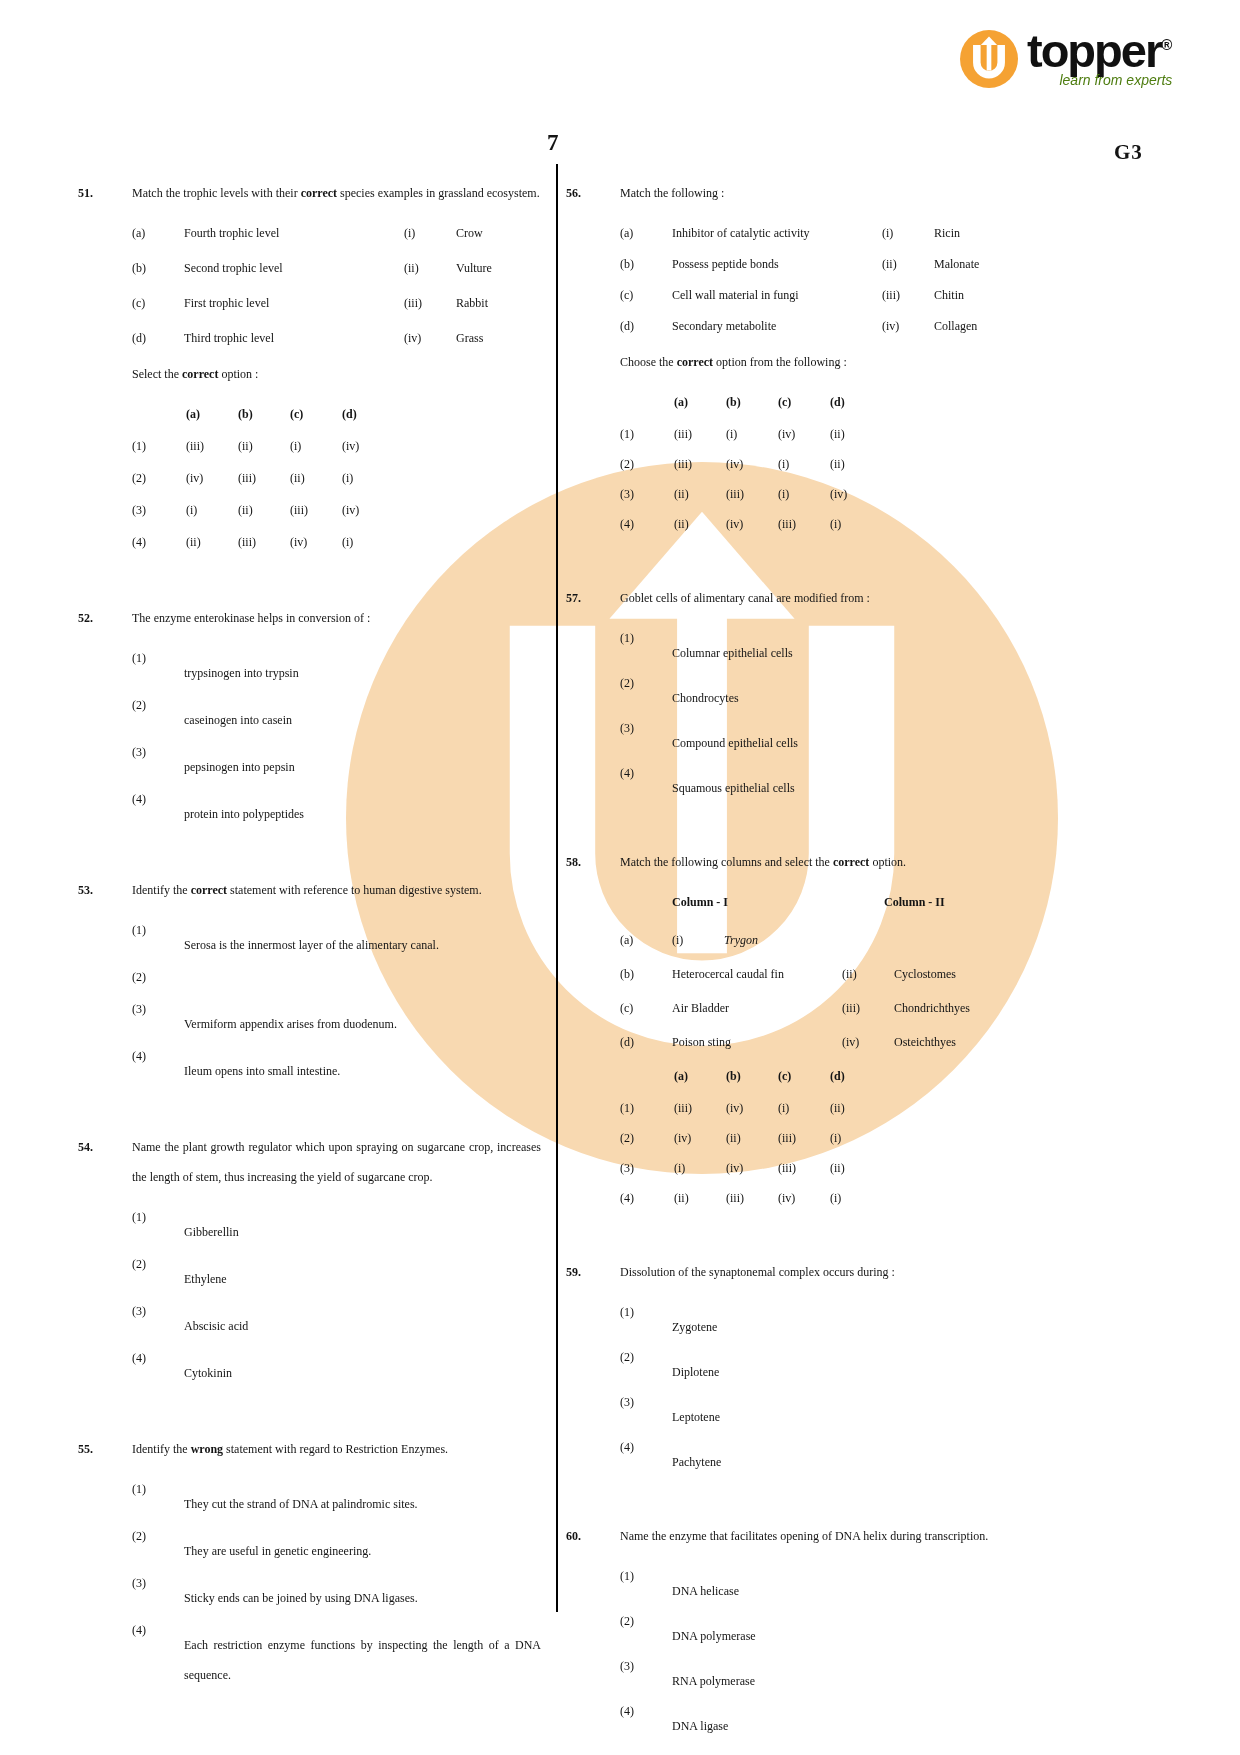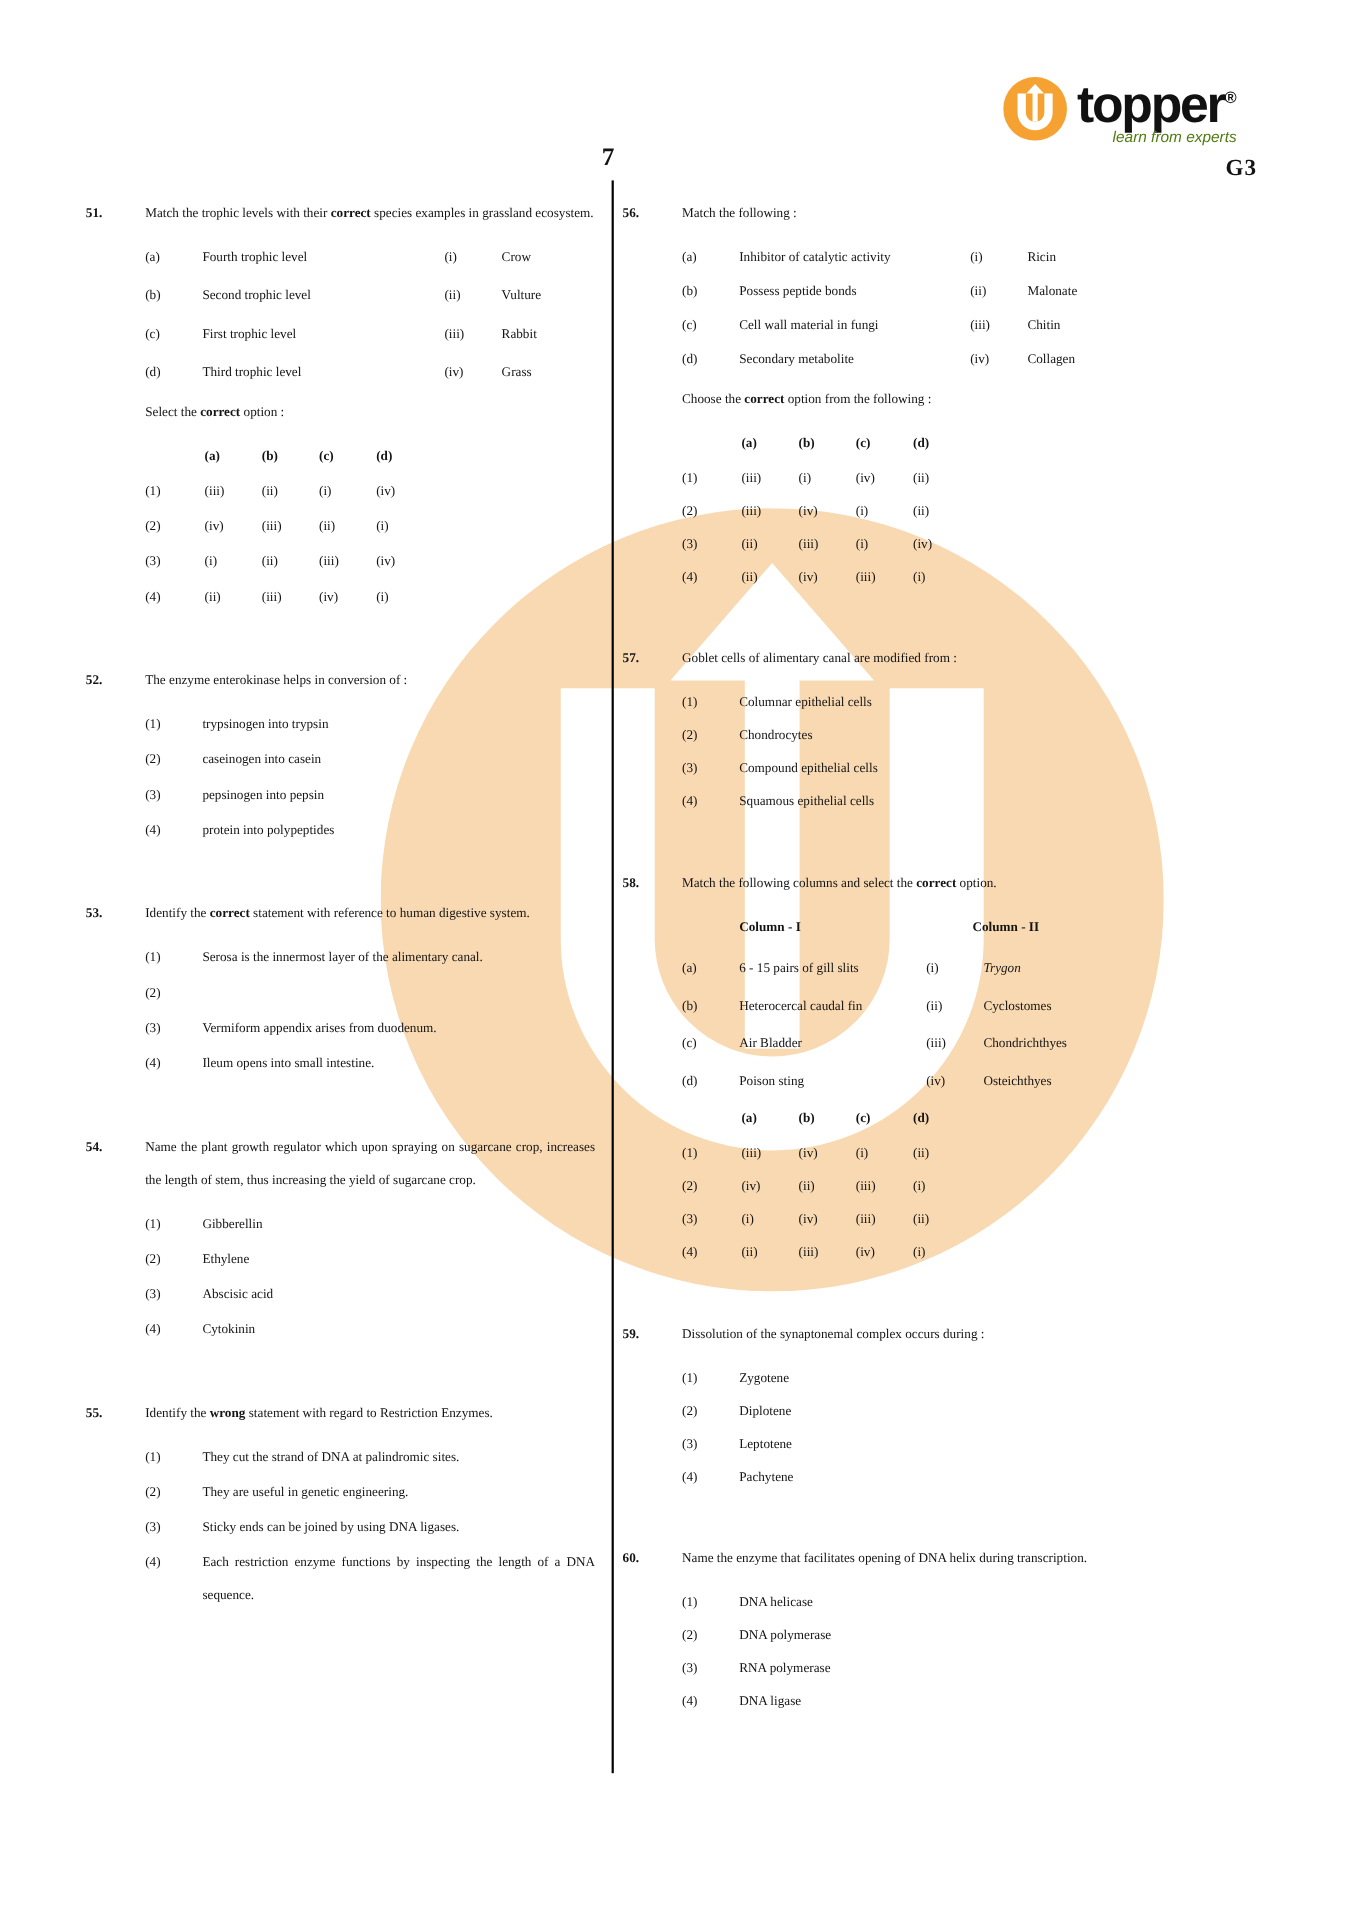--- a/index.html
+++ b/index.html
@@ -3,21 +3,21 @@
 <meta charset="utf-8">
 <style>
   html,body{margin:0;padding:0;background:#ffffff;}
   body{font-family:"Liberation Serif","DejaVu Serif",serif;color:#141414;}
   .page{position:relative;width:1240px;height:1755px;background:#fff;overflow:hidden;}
 
   
   .watermark{position:absolute;left:346px;top:462px;width:712px;height:712px;z-index:0;}
 
   
-  .logo{position:absolute;top:22px;left:912px;display:flex;align-items:center;gap:9px;z-index:2;margin-top:45px;}
+  .logo{position:absolute;top:22px;left:960px;display:flex;align-items:flex-end;gap:9px;z-index:2;}
   .logo-circle{width:58px;height:58px;flex:none;}
   .logo-textcol{display:flex;flex-direction:column;align-items:flex-end;}
   .brand-line{font-family:"Liberation Sans","DejaVu Sans",sans-serif;font-weight:bold;
               font-size:47px;line-height:46px;letter-spacing:-2px;color:#111;}
   .reg{font-size:15px;vertical-align:super;letter-spacing:0;font-weight:bold;}
   .tagline{font-style:italic;font-size:14px;line-height:16px;color:#4d7c0f;margin-top:-2px;
            font-family:Liberation Sans, sans-serif;}
 
   .page-num{position:absolute;left:547px;top:130px;font-size:23px;font-weight:bold;z-index:2;}
   .paper-code{position:absolute;left:1114px;top:140px;font-size:21px;font-weight:bold;letter-spacing:1px;z-index:2;}
@@ -42,21 +42,21 @@
   .mlt{flex:0 0 210px;padding-right:10px;}
   .q56 .mlt{flex-basis:200px;}
   .q58 .mlt{flex-basis:160px;}
   .mr{flex:0 0 52px;}
   .mrt{flex:1;}
   .it{font-style:italic;}
 
   .opt{display:flex;margin:0;}
   .col-left .opt{margin:2px 0;}
   .on{flex:0 0 52px;}
-  .ot{flex:1;text-align:justify;}
+  .ot{flex:1;text-align:justify;margin-top:15px;}
 
   .ogrid{margin-top:2px;}
   .orow{display:flex;}
   .col-left .orow{margin:2px 0;}
   .orow .on{flex:0 0 54px;}
   .oc{flex:0 0 52px;}
   .ohead{font-weight:bold;margin-bottom:2px;}
 
   .colhead{display:flex;font-weight:normal;margin:2px 0 8px 0;}
   .ch1{margin-left:52px;flex:0 0 212px;}
@@ -406,21 +406,20 @@
         <span class="qnum">58.</span>
         <div class="qc">
           <p class="stem"><span>Match the following columns and select the </span><b>correct</b><span> option.</span></p>
           <div class="colhead">
             <b class="ch1">Column - I</b>
             <b class="ch2">Column - II</b>
           </div>
           <div>
             <div class="mrow">
               <span class="ml">(a)</span>
-              <span class="mlt">6 - 15 pairs of gill slits</span>
               <span class="mr">(i)</span>
               <span class="mrt it">Trygon</span>
             </div>
             <div class="mrow">
               <span class="ml">(b)</span>
               <span class="mlt">Heterocercal caudal fin</span>
               <span class="mr">(ii)</span>
               <span class="mrt">Cyclostomes</span>
             </div>
             <div class="mrow">

